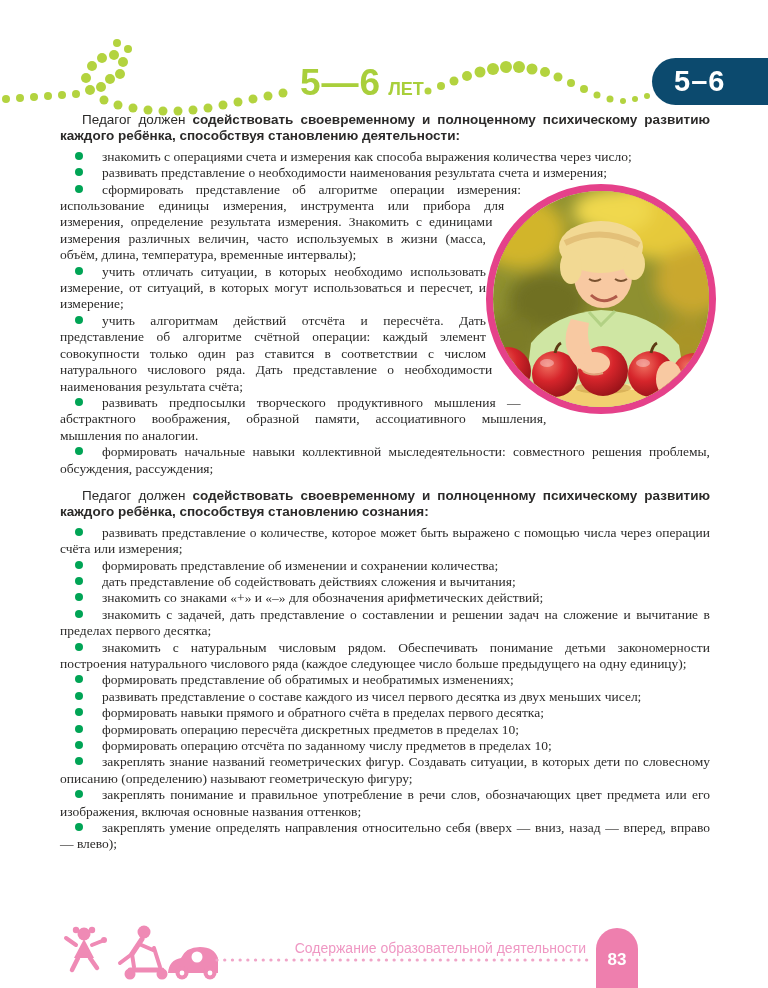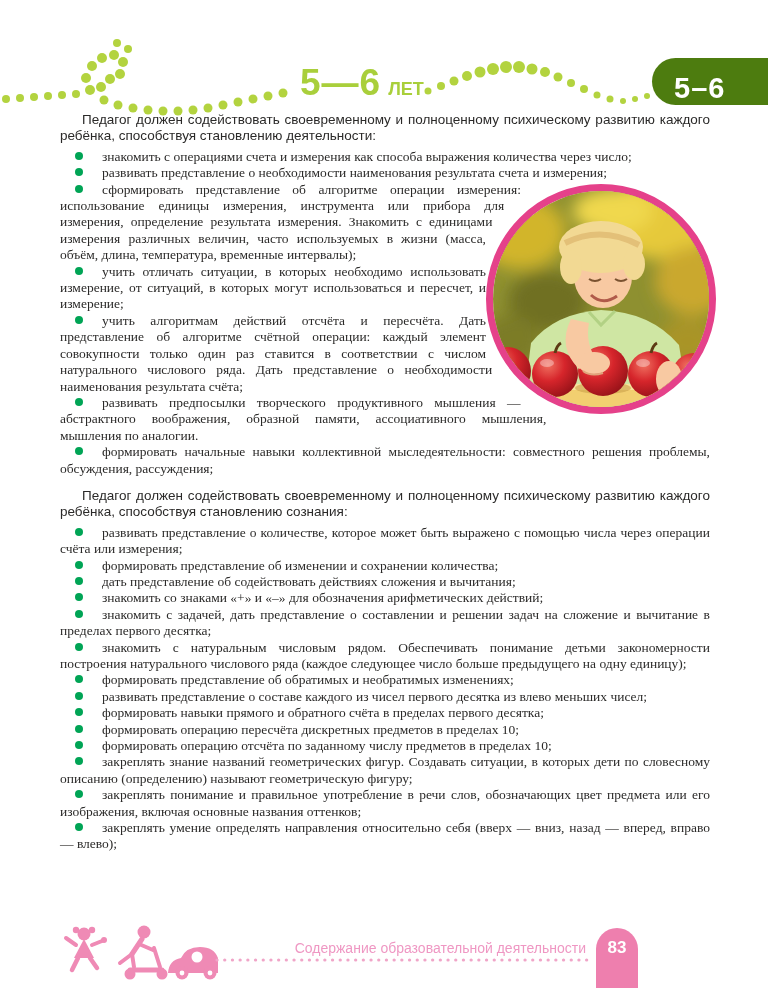--- a/index.html
+++ b/index.html
@@ -9,32 +9,32 @@
   }
   .page { position:absolute; inset:0; }
 
   
   .header-dots { position:absolute; left:0; top:0; width:768px; height:120px; }
   .age-title { position:absolute; left:300px; top:62px; color:#a9cf3b; font-weight:bold; white-space:nowrap; }
   .age-title .num { font-size:37px; letter-spacing:1px; }
   .age-title .suffix { font-size:18px; margin-left:7px; }
   .age-tab {
     position:absolute; right:0; top:58px; width:116px; height:47px;
-    background:#4d7c0f; border-radius:26px 0 0 26px; display:flex; align-items:flex-end;
+    background:#0c4a6e; border-radius:26px 0 0 26px; display:flex; align-items:center;
   }
   .age-tab span { color:#ffffff; font-weight:bold; font-size:29px; margin-left:22px; letter-spacing:1px; }
 
   
   .content {
     position:absolute; left:60px; top:112px; width:650px;
     font-size:13.5px; line-height:16.4px; text-align:justify;
   }
   .intro { margin:0 0 4px 0; text-indent:22px; }
   .intro.second { margin-top:11px; }
-  .intro b { font-weight:normal; }
+  .intro b { font-weight:bold; }
   .bullet { margin:0;font-family:Liberation Serif, serif; }
   .dot {
     display:inline-block; width:8px; height:8px; border-radius:50%;
     background:#00a455; margin:0 19px 0 15px; position:relative; top:-1px;
   }
 
   
   .photo-float {
     float:right; width:216px; height:216px; border:7px solid #e5418a; border-radius:50%;
     overflow:hidden; margin:2px -6px 8px 0;
@@ -46,21 +46,21 @@
   .footer-icons { position:absolute; left:60px; top:924px; }
   .footer-caption {
     position:absolute; left:260px; top:940px; width:326px; text-align:right;
     color:#ef97c3; font-size:14px;
   }
   .footer-dotline { position:absolute; left:214px; top:956px; }
   .page-badge {
     position:absolute; left:596px; top:928px; width:42px; height:60px;
     background:#ee7fae; border-radius:21px 21px 0 0; text-align:center;
   }
-  .page-badge span { color:#ffffff; font-weight:bold; font-size:17px; display:block; margin-top:10px; }
+  .page-badge span { color:#ffffff; font-weight:bold; font-size:17px; display:block; margin-top:22px; }
 </style>
 </head>
 <body>
 
 <div class="page">
 
   <svg class="header-dots" viewBox="0 0 768 120">
     <g fill="#b3d33f">
       <circle cx="6" cy="99" r="4"></circle>
         <circle cx="20" cy="98" r="4"></circle>
@@ -193,21 +193,21 @@
 
     <p class="intro second"><span>Педагог должен </span><b>содействовать своевременному и полноценному психическому развитию каждого ребёнка, способствуя становлению сознания:</b></p>
 
     <div class="bullet"><span class="dot"></span><span>развивать представление о количестве, которое может быть выражено с помощью числа через операции счёта или измерения;</span></div>
     <div class="bullet"><span class="dot"></span><span>формировать представление об изменении и сохранении количества;</span></div>
     <div class="bullet"><span class="dot"></span><span>дать представление об содействовать действиях сложения и вычитания;</span></div>
     <div class="bullet"><span class="dot"></span><span>знакомить со знаками «+» и «–» для обозначения арифметических действий;</span></div>
     <div class="bullet"><span class="dot"></span><span>знакомить с задачей, дать представление о составлении и решении задач на сложение и вычитание в пределах первого десятка;</span></div>
     <div class="bullet"><span class="dot"></span><span>знакомить с натуральным числовым рядом. Обеспечивать понимание детьми закономерности построения натурального числового ряда (каждое следующее число больше предыдущего на одну единицу);</span></div>
     <div class="bullet"><span class="dot"></span><span>формировать представление об обратимых и необратимых изменениях;</span></div>
-    <div class="bullet"><span class="dot"></span><span>развивать представление о составе каждого из чисел первого десятка из влево меньших чисел;</span></div>
+    <div class="bullet"><span class="dot"></span><span>развивать представление о составе каждого из чисел первого десятка из двух меньших чисел;</span></div>
     <div class="bullet"><span class="dot"></span><span>формировать навыки прямого и обратного счёта в пределах первого десятка;</span></div>
     <div class="bullet"><span class="dot"></span><span>формировать операцию пересчёта дискретных предметов в пределах 10;</span></div>
     <div class="bullet"><span class="dot"></span><span>формировать операцию отсчёта по заданному числу предметов в пределах 10;</span></div>
     <div class="bullet"><span class="dot"></span><span>закреплять знание названий геометрических фигур. Создавать ситуации, в которых дети по словесному описанию (определению) называют геометрическую фигуру;</span></div>
     <div class="bullet"><span class="dot"></span><span>закреплять понимание и правильное употребление в речи слов, обозначающих цвет предмета или его изображения, включая основные названия оттенков;</span></div>
     <div class="bullet"><span class="dot"></span><span>закреплять умение определять направления относительно себя (вверх — вниз, назад — вперед, вправо — влево);</span></div>
   </div>
 
   <svg class="footer-icons" width="158" height="58" viewBox="0 0 158 58">
     <g fill="#ef8ab5" stroke="#ef8ab5" stroke-linecap="round">

